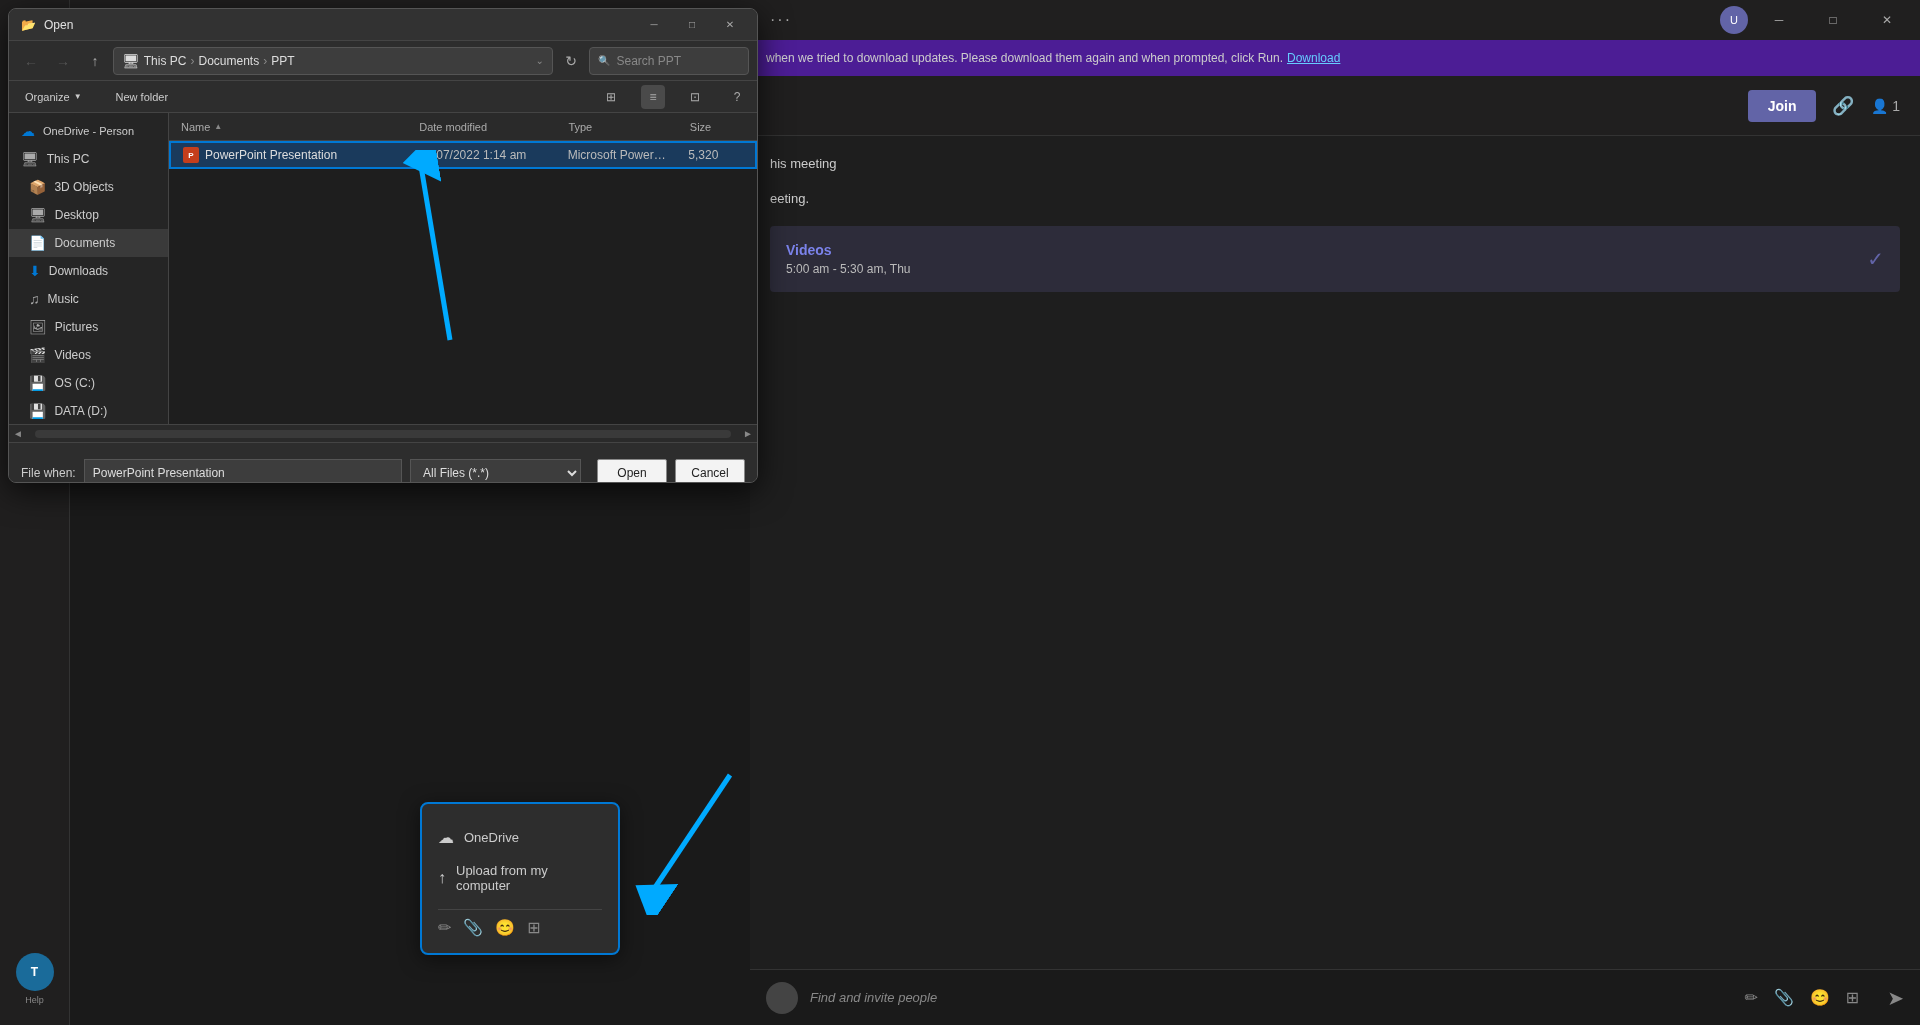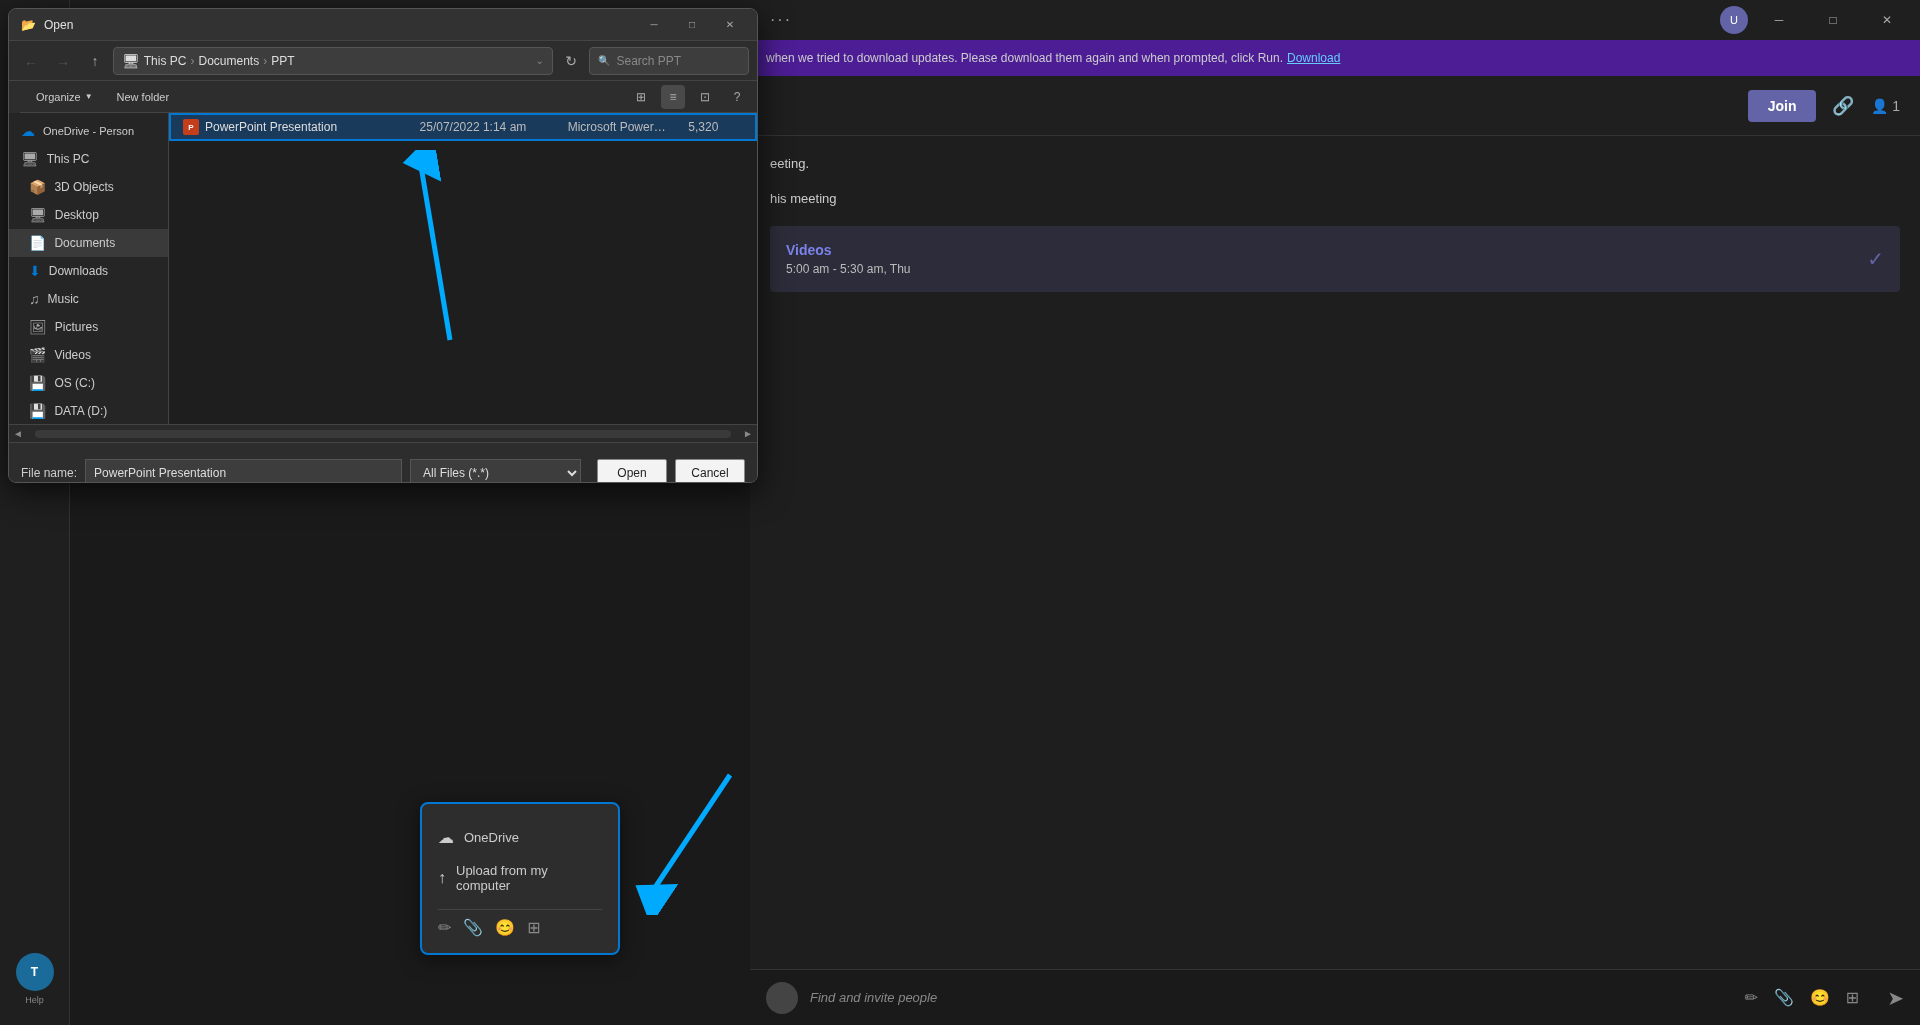--- a/index.html
+++ b/index.html
@@ -272,23 +272,22 @@
       color: #888;
     }
 
     
     .dialog-view-toolbar {
       height: 32px;
       background: #2d2d2d;
       display: flex;
       align-items: center;
       padding: 0 8px;
-      gap: 8px;
+      gap: 18px;
       border-bottom: 1px solid #444;
-      margin-left: 11px;
     }
 
     .dialog-view-btn {
       padding: 2px 8px;
       font-size: 11px;
       color: #ccc;
       cursor: pointer;
       border-radius: 4px;
       display: flex; align-items: center; gap: 4px;
     }
@@ -519,24 +518,24 @@
 <div class="teams-meeting-bar">
   <button class="teams-join-btn">Join</button>
   <button class="teams-icon-btn">🔗</button>
   <span class="teams-participants">
     👤 <span>1</span>
   </span>
 </div>
 
 <div class="teams-content">
   <p class="teams-meeting-text">
-    <span>eeting.</span>
+    <span>his meeting</span>
   </p>
   <p class="teams-meeting-text">
-    <span>his meeting</span>
+    <span>eeting.</span>
   </p>
   <div class="teams-meeting-card" style="position:relative;">
     <div class="teams-meeting-title">Videos</div>
     <div class="teams-meeting-time">5:00 am - 5:30 am, Thu</div>
     <span style="position:absolute;right:16px;top:50%;transform:translateY(-50%);color:#6264a7;font-size:20px;">✓</span>
   </div>
 </div>
 
 <div class="onedrive-popup">
   <div class="onedrive-item">
@@ -675,41 +674,56 @@
       </div>
       <div class="sidebar-item">
         <span class="sidebar-icon" style="color:#aaa;padding-left:8px;">💾</span>
         <span>DATA (D:)</span>
       </div>
 
     </div>
 
     <div class="dialog-files">
 
+      <div class="file-headers">
+        <div class="file-col-name">
+          <span>Name</span>
+          <span class="sort-arrow">▲</span>
+        </div>
+        <div class="file-col-date">
+          <span>Date modified</span>
+        </div>
+        <div class="file-col-type">
+          <span>Type</span>
+        </div>
+        <div class="file-col-size">
+          <span>Size</span>
+        </div>
+      </div>
 
       <div class="file-row selected">
         <div class="file-col-name-cell">
           <div class="file-icon-ppt">P</div>
           <span>PowerPoint Presentation</span>
         </div>
         <div class="file-col-date-cell">25/07/2022 1:14 am</div>
         <div class="file-col-type-cell">Microsoft PowerPo...</div>
         <div class="file-col-size-cell">5,320</div>
       </div>
     </div>
   </div>
 
   <div class="dialog-scroll">
     <div class="scroll-btn">◄</div>
     <div class="scroll-track"></div>
     <div class="scroll-btn">►</div>
   </div>
 
   <div class="dialog-bottom">
-    <span class="dialog-filename-label">File name:</span>
+    <span class="dialog-filename-label">File when:</span>
     <input class="dialog-filename-input" type="text" value="PowerPoint Presentation" style="">
     <select class="dialog-filetype-select">
       <option>All Files (*.*)</option>
     </select>
     <div class="dialog-action-btns">
       <button class="dialog-open-btn">Open</button>
       <button class="dialog-cancel-btn">Cancel</button>
     </div>
   </div>
 

